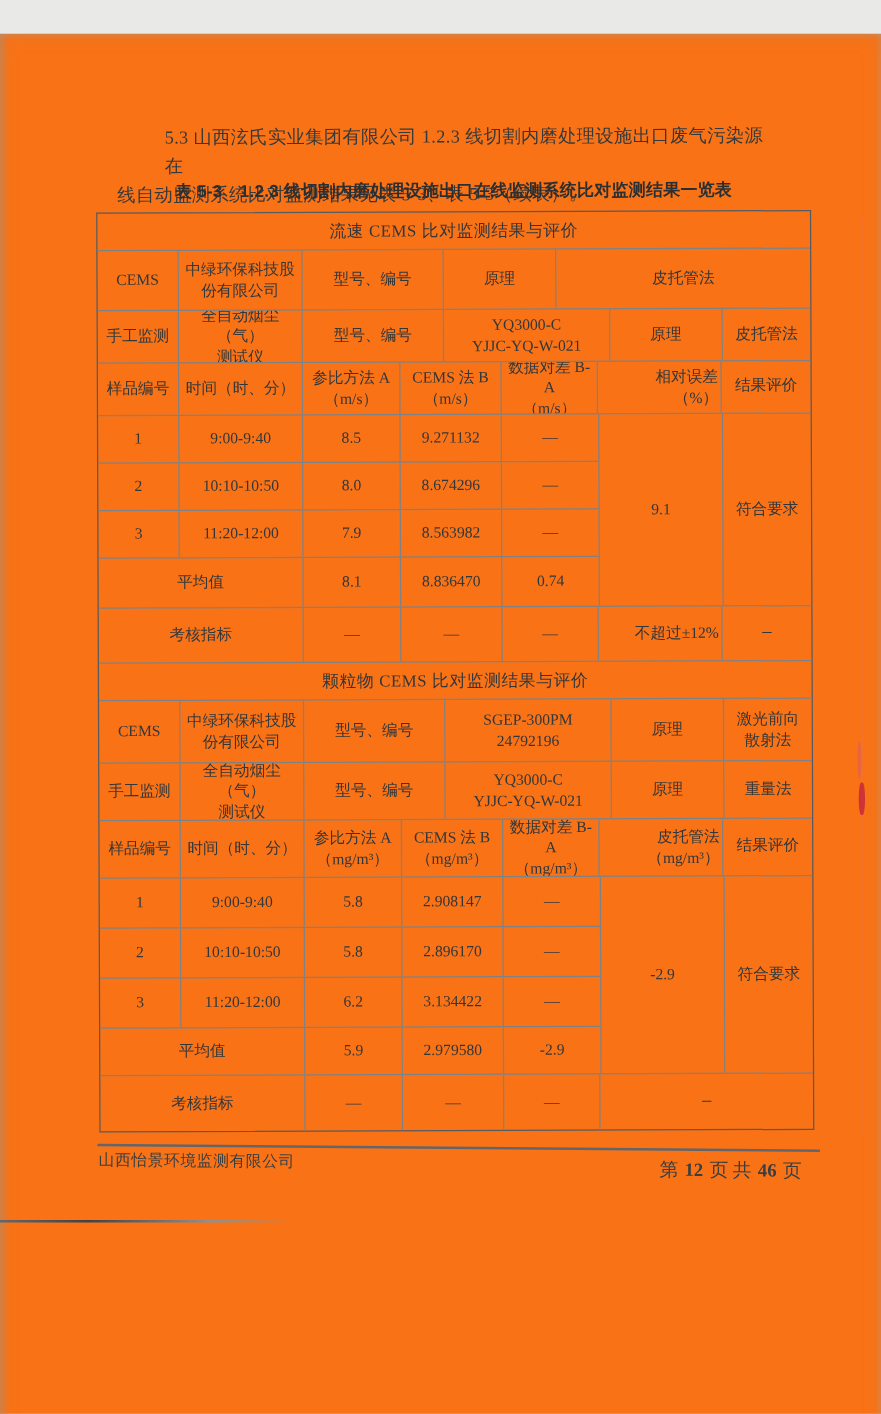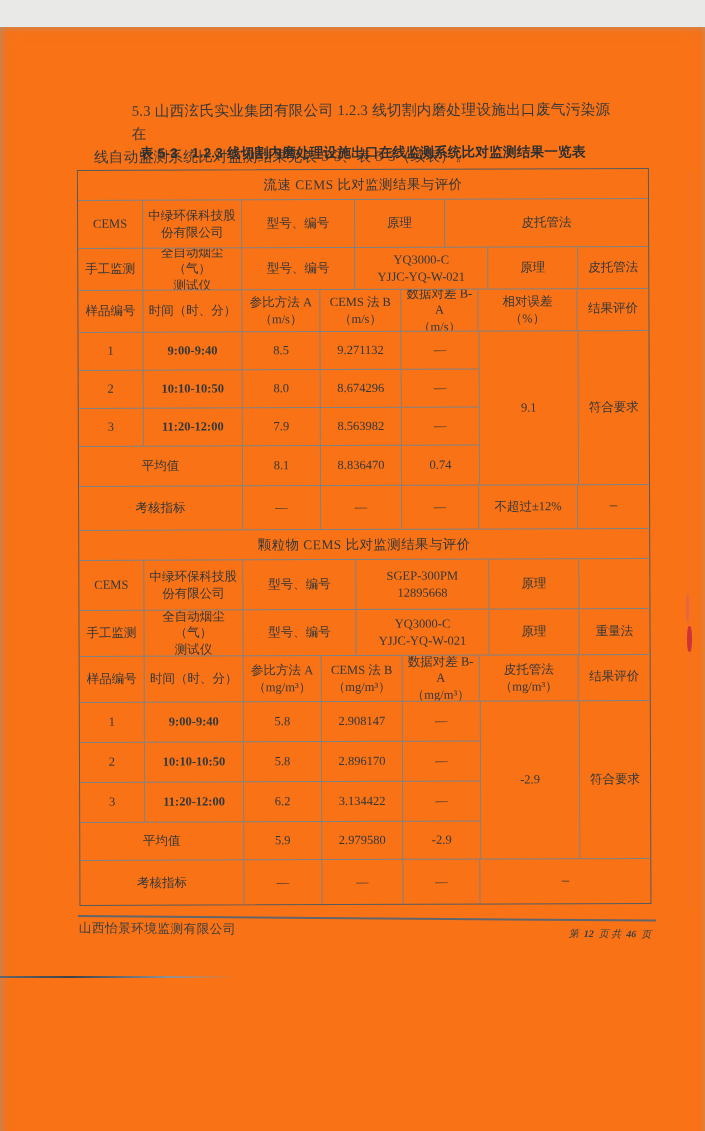--- a/index.html
+++ b/index.html
@@ -29,24 +29,24 @@
     border:1.3px solid #565b5f;box-sizing:border-box;
     color:#33373a;font-size:12.5px;background:transparent;}
   .trow{display:flex;border-bottom:1px solid #7d8286;box-sizing:border-box;}
   .trow.no-bb{border-bottom:none;}
   .cell{display:flex;flex-direction:column;align-items:center;justify-content:center;
     text-align:center;border-right:1px solid #7d8286;box-sizing:border-box;
     padding:1px 2px;line-height:1.32;overflow:hidden;}
   .cell.no-br{border-right:none;}
   .cell span{display:block;}
   .full{flex:1 1 auto;font-size:13.4px;letter-spacing:0.5px;}
-  .bold{font-weight:700;text-align:center;}
+  .bold{font-weight:400;text-align:center;}
   
   .c1{flex:0 0 65px;} .c2{flex:0 0 99px;} .c3{flex:0 0 78px;}
-  .c4{flex:0 0 81px;} .c5{flex:0 0 77px;} .c6{flex:0 0 99px;}
+  .c4{flex:0 0 81px;} .c5{flex:0 0 77px;} .c6{flex:0 0 99px;align-items:flex-end;}
   .c7{flex:1 1 auto;font-family:Liberation Mono, monospace;} .cm{flex:0 0 164px;}
   
   .u1{flex:0 0 65px;} .u2{flex:0 0 99px;} .u3{flex:0 0 113px;}
   .u4{flex:0 0 133px;} .u5{flex:0 0 90px;text-align:center;} .u6{flex:1 1 auto;}
   
   .h30{height:30px;} .h48{height:48px;} .h50{height:50px;}
   .h46{height:46px;} .h44{height:44px;} .h42{height:42px;}
   
   .block{display:flex;padding:0;}
   .blockA{height:154px;} .blockB{height:158px;}
@@ -57,21 +57,21 @@
   .drow.lastd{border-bottom:none;}
   .rA{flex:0 0 38px;} .rAv{flex:1 1 auto;}
   .rB{flex:0 0 40px;}
   .tall{align-self:stretch;}
   .cerr{flex:0 0 99px;} .cres{flex:1 1 auto;}
   
   .footer{position:absolute;left:78px;top:886px;width:578px;height:34px;
     transform:rotate(0.45deg);transform-origin:0 0;color:#3a3e40;}
   .fline{position:absolute;left:0;top:2px;width:578px;height:1.5px;background:#62666a;}
   .fcompany{position:absolute;left:1px;top:7px;font-size:12.6px;letter-spacing:0.5px;}
-  .fpage{position:absolute;right:2px;top:10px;font-size:10px;font-style:italic;}
+  .fpage{position:absolute;right:12px;top:10px;font-size:15px;}
   .fpage span{margin:0 2.5px;}
   .fnum{font-weight:700;}
   
   .edge{position:absolute;pointer-events:none;}
   .edgeL{left:0;top:0;bottom:0;width:7px;
     background:linear-gradient(to right,rgba(148,150,148,0.38),rgba(148,150,148,0));}
   .edgeT{left:0;top:0;right:0;height:5px;
     background:linear-gradient(to bottom,rgba(160,162,160,0.30),rgba(160,162,160,0));}
   .edgeR{right:0;top:0;bottom:0;width:5px;
     background:linear-gradient(to left,rgba(168,170,168,0.25),rgba(168,170,168,0));}
@@ -208,23 +208,27 @@
 
       <div class="trow h50">
         <div class="cell u1">CEMS</div>
         <div class="cell u2">
           <span>中绿环保科技股</span>
           <span>份有限公司</span>
         </div>
         <div class="cell u3">型号、编号</div>
         <div class="cell u4">
           <span>SGEP-300PM</span>
-          <span>12895668</span>
+          <span>24792196</span>
         </div>
         <div class="cell u5">原理</div>
+        <div class="cell u6 no-br">
+          <span>激光前向</span>
+          <span>散射法</span>
+        </div>
       </div>
 
       <div class="trow h46">
         <div class="cell u1">手工监测</div>
         <div class="cell u2">
           <span>全自动烟尘（气）</span>
           <span>测试仪</span>
         </div>
         <div class="cell u3">型号、编号</div>
         <div class="cell u4">

